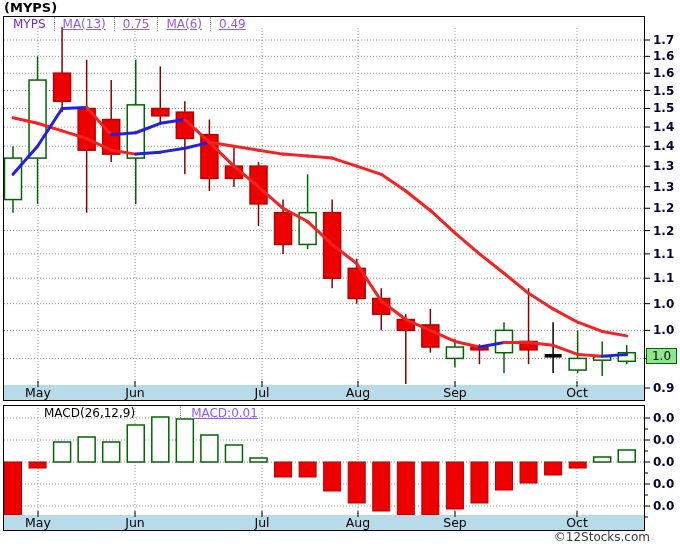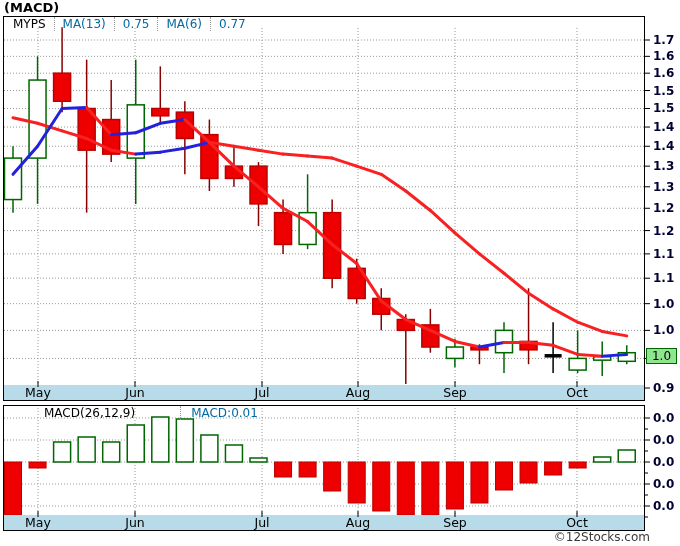--- a/index.html
+++ b/index.html
@@ -2,22 +2,22 @@
 <html><head>
 <meta charset="utf-8">
 <style>
   html,body{margin:0;padding:0;background:#fff;}
   .screen{position:relative;width:680px;height:546px;background:#fff;
           font-family:"DejaVu Sans","Liberation Sans",sans-serif;overflow:hidden;}
   .title{position:absolute;left:4px;top:0px;font-size:13px;font-weight:bold;color:#000;}
   .legend{position:absolute;left:5px;top:17px;font-size:12px;display:flex;align-items:center;}
   .legend .item{padding:0 8px;}
   .legend .item + .item{border-left:1px dotted #999;}
-  .sym{color:#000000;text-align:right;}
-  .blue-txt{color:#0369a1;}
+  .sym{color:#6d28d9;text-align:right;}
+  .blue-txt{color:#8b5cf6;text-decoration:underline;}
   .macd-legend{position:absolute;left:6px;top:406px;font-size:12px;display:flex;align-items:center;}
   .macd-legend .item{padding:0 9px 0 2px;margin-left:36px;}
   .macd-legend .item + .item{border-left:1px dotted #999;padding-left:10px;}
   .badge{position:absolute;left:646px;top:348px;width:29px;height:14px;line-height:14px;
          text-align:center;font-size:12px;color:#000;background:#8fe68f;border:1px solid #006600;}
   .watermark{position:absolute;right:30px;top:530px;font-size:12px;color:#3a3a3a;}
   svg{position:absolute;left:0;top:0;}
 </style>
 </head>
 <body>
@@ -282,28 +282,28 @@
         <text x="653" y="466" font-size="12" fill="#000033" font-weight="bold">0.0</text>
         <line x1="644" y1="484" x2="650" y2="484" stroke="#000"></line>
         <line x1="644" y1="495" x2="648" y2="495" stroke="#000"></line>
         <text x="653" y="488" font-size="12" fill="#000033" font-weight="bold">0.0</text>
         <line x1="644" y1="506" x2="650" y2="506" stroke="#000"></line>
         <line x1="644" y1="517" x2="648" y2="517" stroke="#000"></line>
         <text x="653" y="510" font-size="12" fill="#000033" font-weight="bold">0.0</text>
       </g>
     </svg>
 
-  <div class="title">(MACD)</div>
+  <div class="title">(MYPS)</div>
 
   <div class="legend">
     <span class="item sym">MYPS</span>
     <span class="item blue-txt">MA(13)</span>
     <span class="item blue-txt">0.75</span>
     <span class="item blue-txt">MA(6)</span>
-    <span class="item blue-txt">0.77</span>
+    <span class="item blue-txt">0.49</span>
   </div>
 
   <div class="macd-legend">
     <span class="item">MACD(26,12,9)</span>
     <span class="item blue-txt">MACD:0.01</span>
   </div>
 
   <div class="badge">1.0</div>
 
   <div class="watermark">©12Stocks.com</div>

